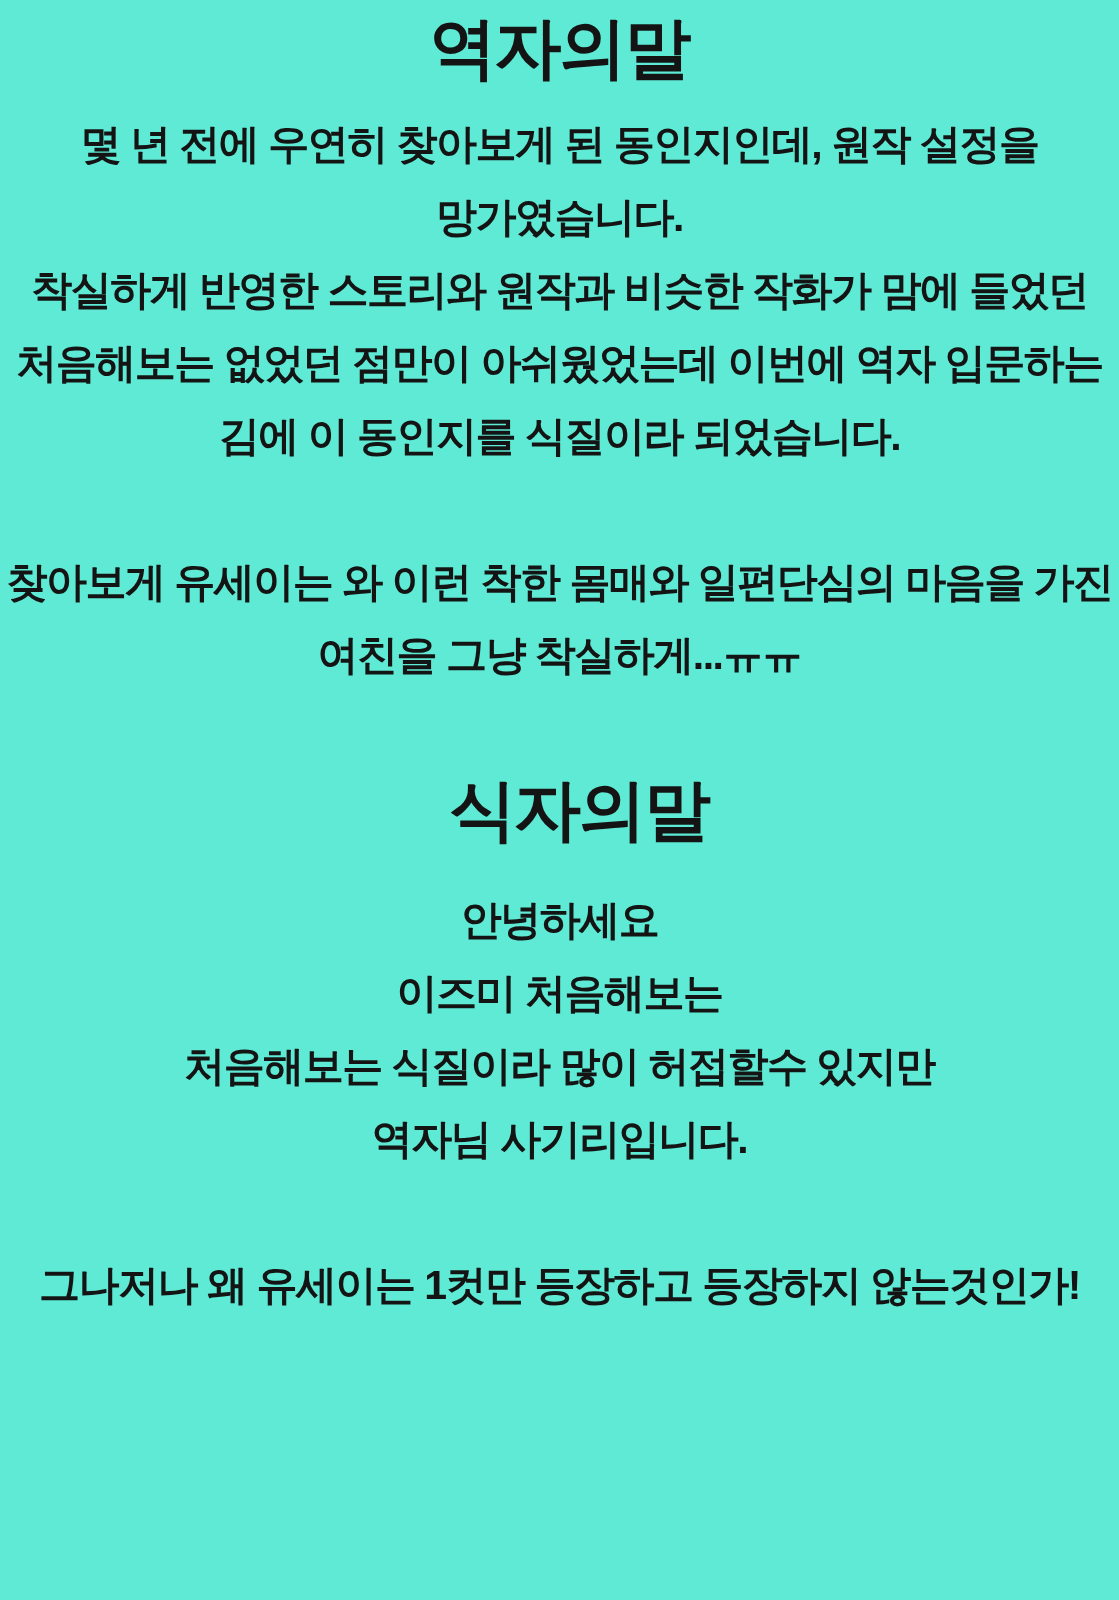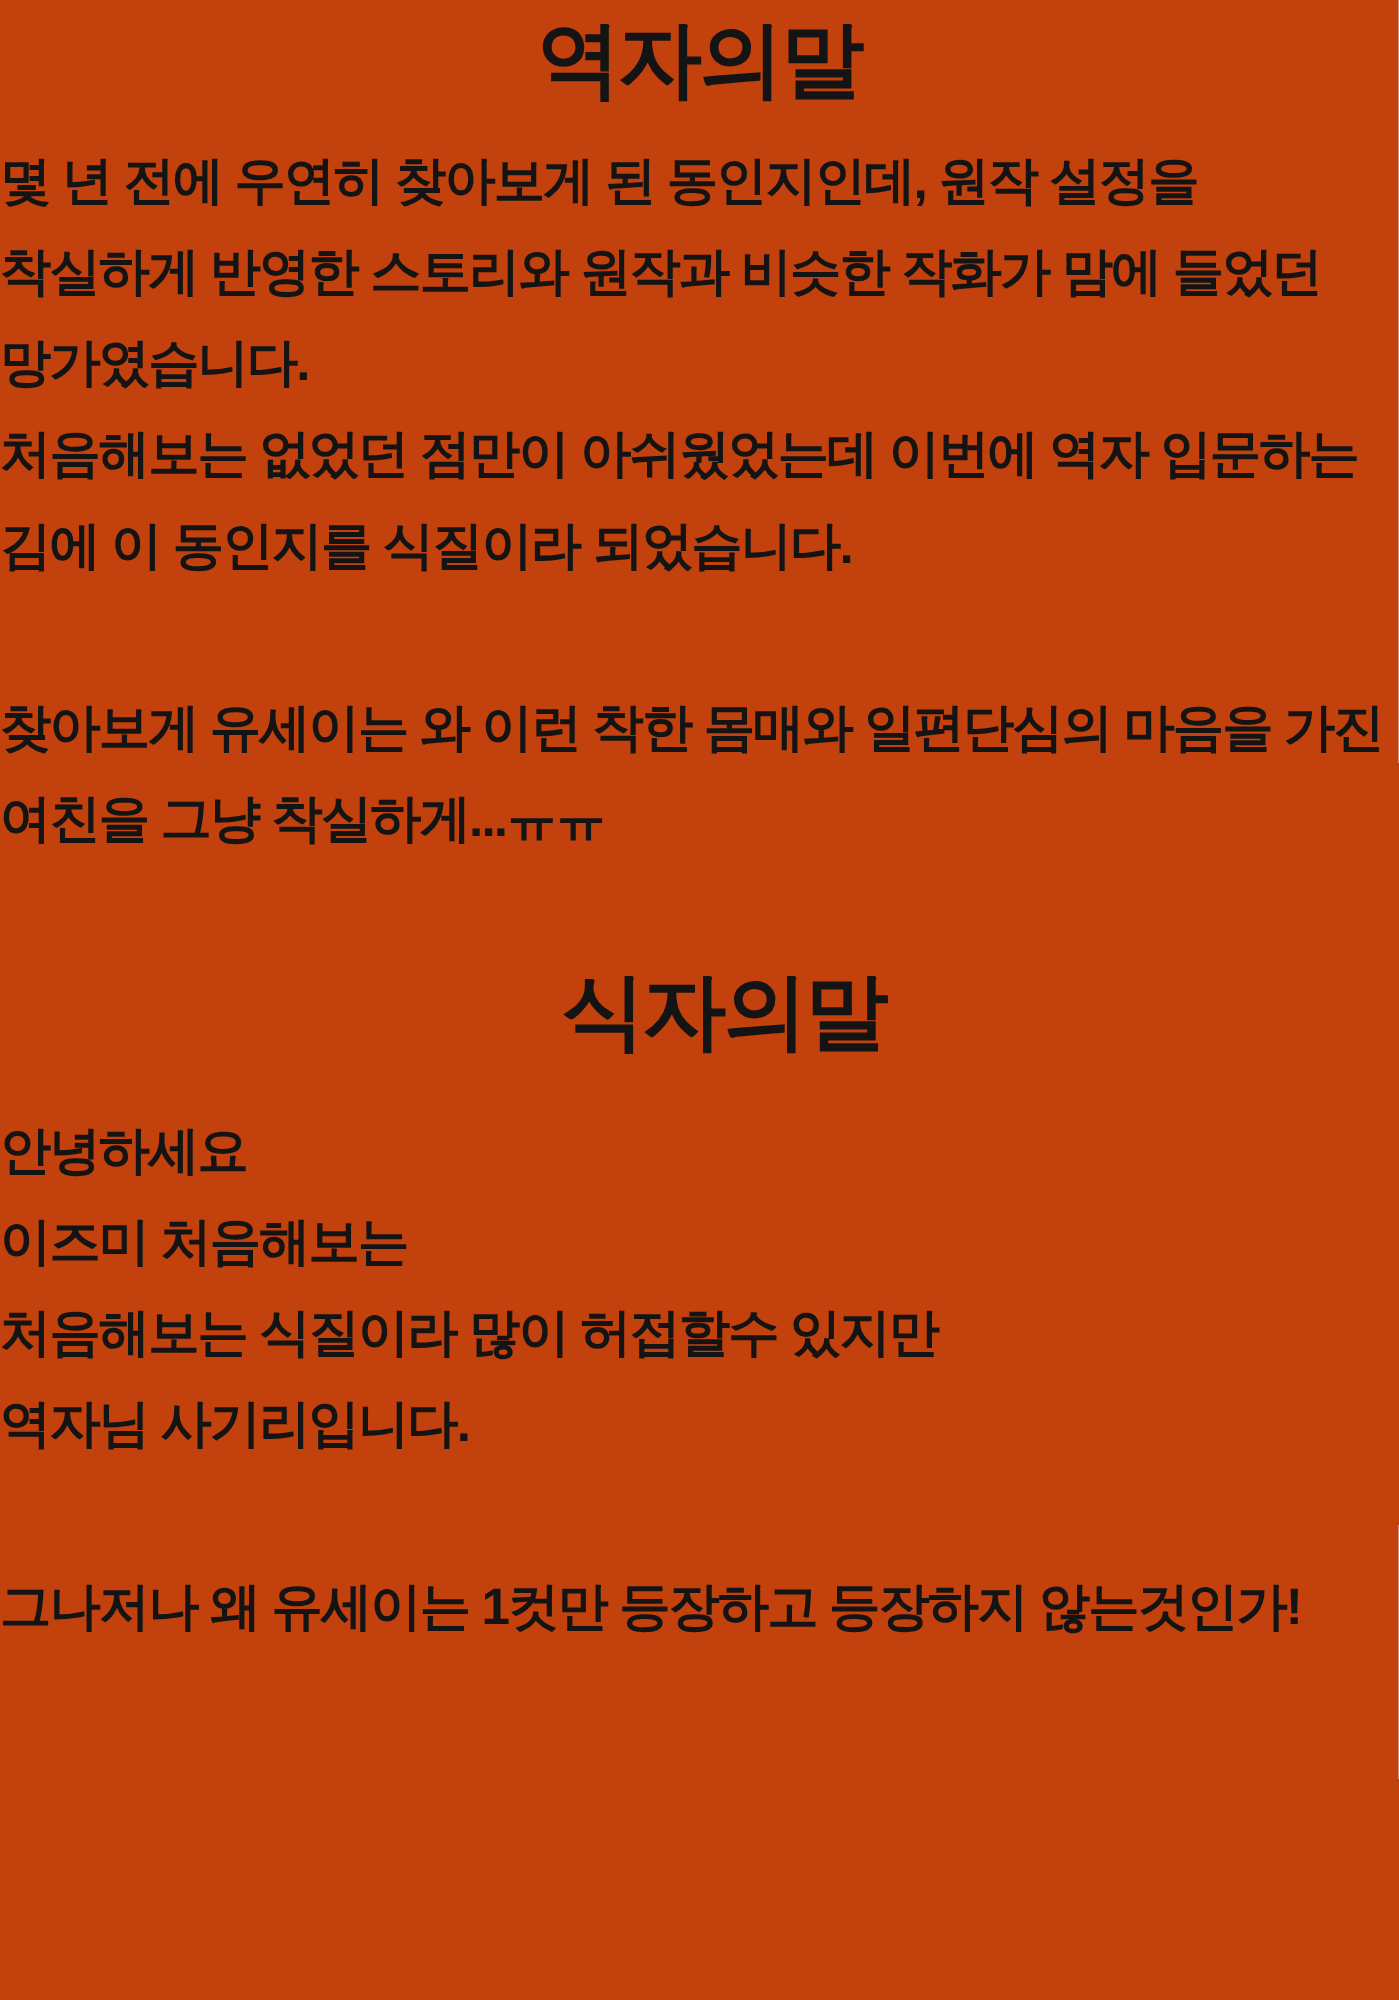--- a/index.html
+++ b/index.html
@@ -5,21 +5,21 @@
   html, body {
     margin: 0;
     padding: 0;
     background: #ffffff;
   }
   .page {
     position: relative;
     width: 1119px;
     height: 1600px;
     margin: 0 auto;
-    background: #c2410c;
+    background: #5eead4;
     color: #141414;
     font-family: "Liberation Sans", "DejaVu Sans", sans-serif;
     font-weight: bold;
     overflow: hidden;
     box-sizing: border-box;
     padding-top: 4px;
   }
   .note-title {
     margin: 0;
     text-align: center;
@@ -36,35 +36,35 @@
     margin-bottom: 30px;
     margin-left: 39px;
   }
   .note-body {
     text-align: center;
   }
   .note-line {
     font-size: 41px;
     line-height: 73px;
     letter-spacing: -1.5px;
-    text-align: left;
+    text-align: center;
     white-space: nowrap;
   }
 </style>
 </head>
 <body>
 
 <div class="page">
 
   <section>
     <h1 class="note-title note-title--first">역자의말</h1>
     <div class="note-body">
         <div class="note-line">몇 년 전에 우연히 찾아보게 된 동인지인데, 원작 설정을</div>
+        <div class="note-line">망가였습니다.</div>
         <div class="note-line">착실하게 반영한 스토리와 원작과 비슷한 작화가 맘에 들었던</div>
-        <div class="note-line">망가였습니다.</div>
         <div class="note-line">처음해보는 없었던 점만이 아쉬웠었는데 이번에 역자 입문하는</div>
         <div class="note-line">김에 이 동인지를 식질이라 되었습니다.</div>
         <div class="note-line">&nbsp;</div>
         <div class="note-line">찾아보게 유세이는 와 이런 착한 몸매와 일편단심의 마음을 가진</div>
         <div class="note-line">여친을 그냥 착실하게...ㅠㅠ</div>
       </div>
   </section>
 
   <section>
     <h1 class="note-title note-title--second">식자의말</h1>

